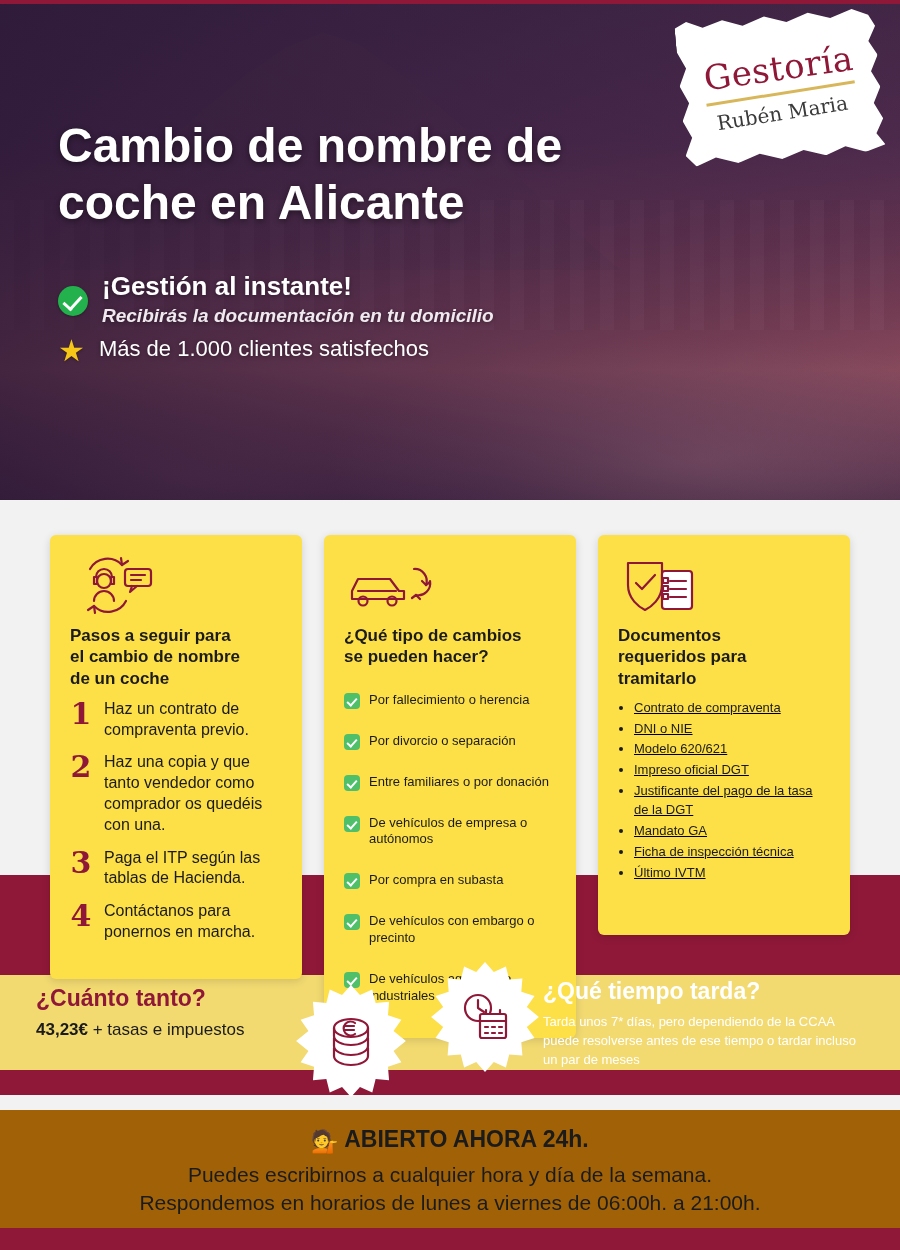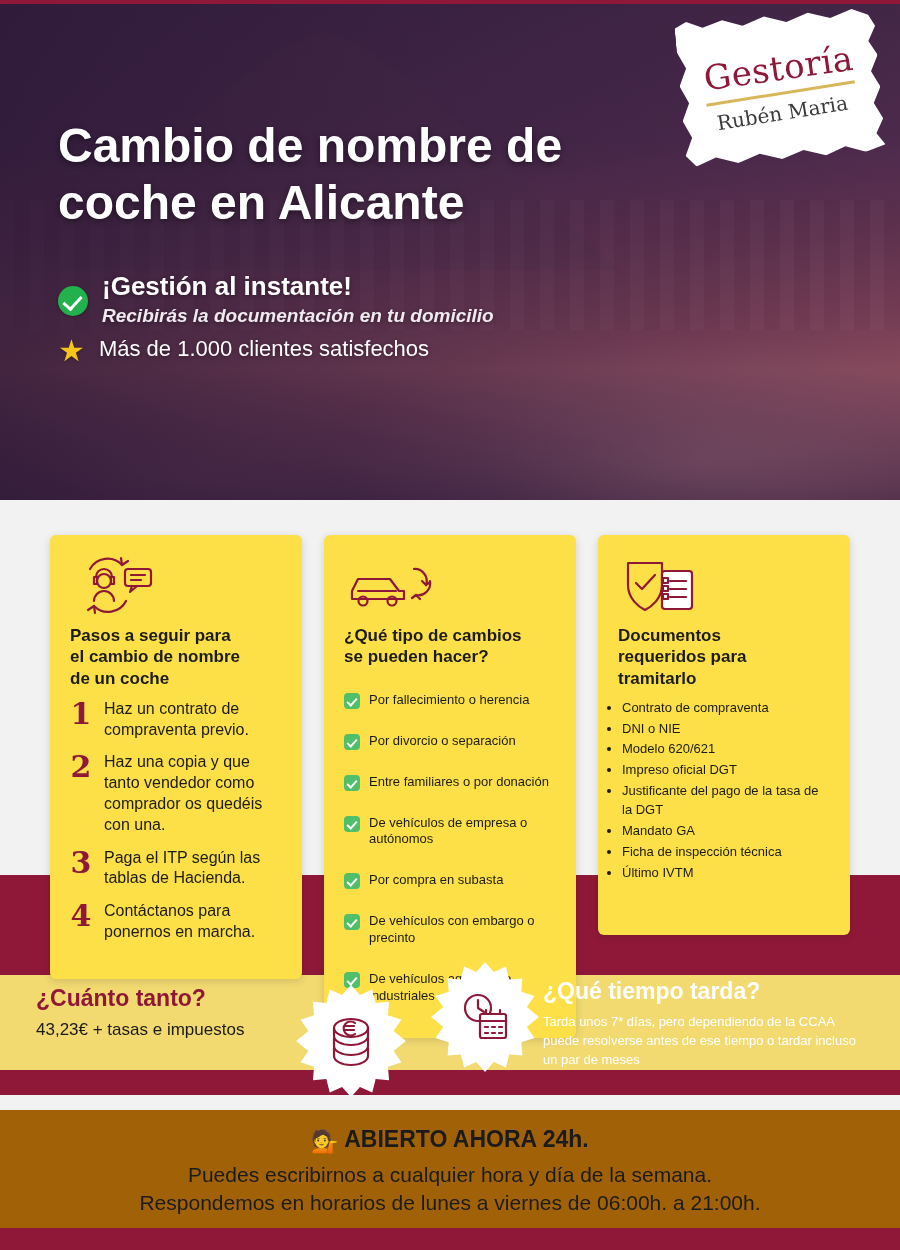--- a/index.html
+++ b/index.html
@@ -158,37 +158,37 @@
     background: #4fbf6a; position: relative; margin-top: 1px;
   }
   .gcheck::after {
     content: ""; position: absolute; left: 5px; top: 3px;
     width: 4px; height: 8px; border: solid #fff; border-width: 0 2px 2px 0;
     transform: rotate(42deg);
   }
   .gtxt { font-size: 13px; color: #1b1b1b; line-height: 1.3; }
 
   
-  .blist { margin: 2px 0 0 4px; }
+  .blist { margin: 2px 0 0 16px; text-decoration: underline; }
   .blist li { font-size: 13px; color: #1b1b1b; line-height: 1.45; margin-bottom: 2px; }
 
   
   .yellow-band {
     position: absolute; top: 975px; left: 0; width: 900px; height: 95px;
     background: #f2da71;
     z-index: 4;
   }
   .yellow-left {
     position: absolute; left: 36px; top: 985px; width: 300px; z-index: 6;
   }
   .price-q {
     font-size: 23px; font-weight: bold; color: #8f1838; margin-bottom: 8px;
   }
   .price-v { font-size: 17px; color: #1b1b1b; }
-  .price-v b { font-weight: normal; margin-top: 36px; }
+  .price-v b { font-weight: bold; margin-top: 36px; }
 
   .yellow-right {
     position: absolute; left: 543px; top: 978px; width: 330px; z-index: 6;
   }
   .time-q { font-size: 23px; font-weight: bold; color: #ffffff; margin-bottom: 8px; }
   .time-v { font-size: 13px; color: #ffffff; line-height: 1.45; }
 
   
   .burst {
     position: absolute; background: #ffffff; z-index: 7;

